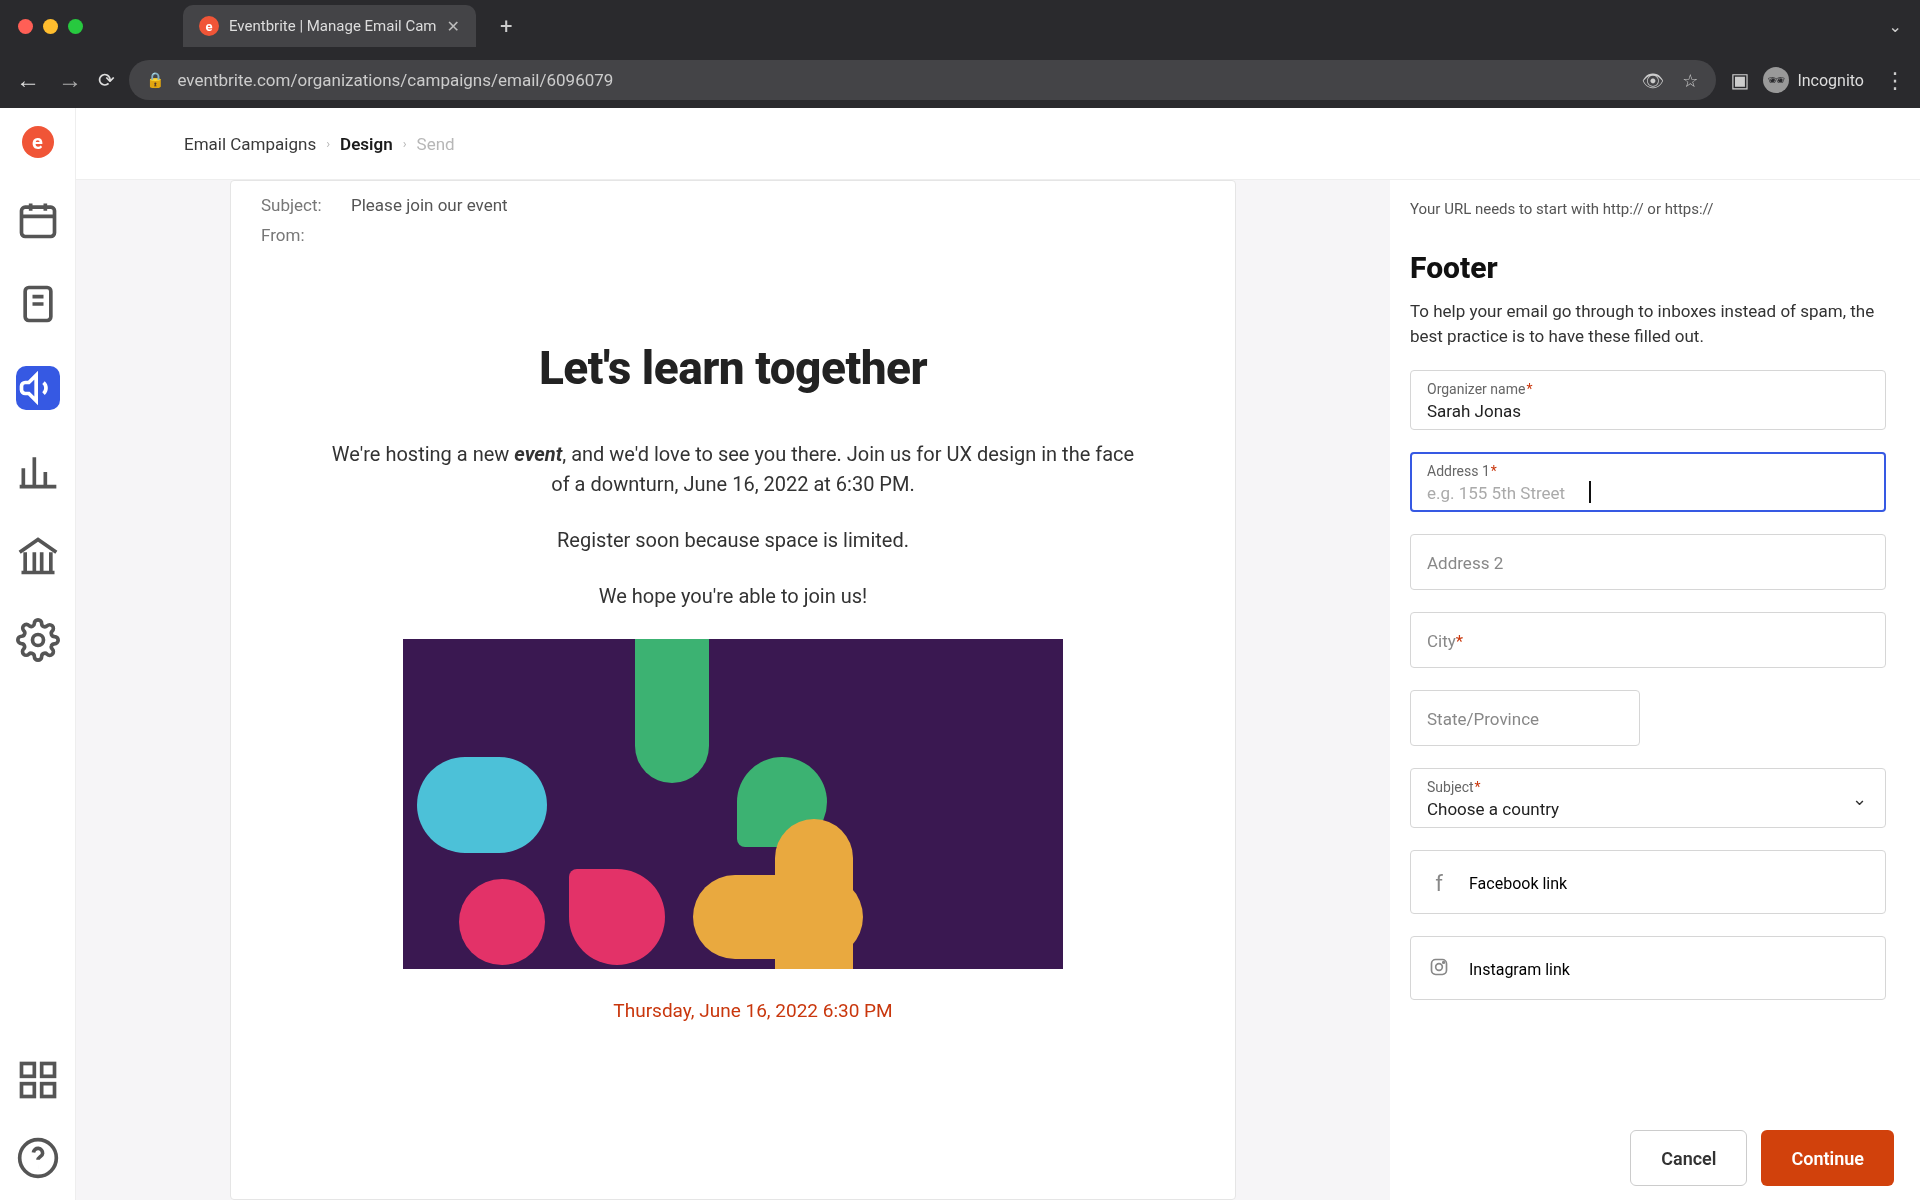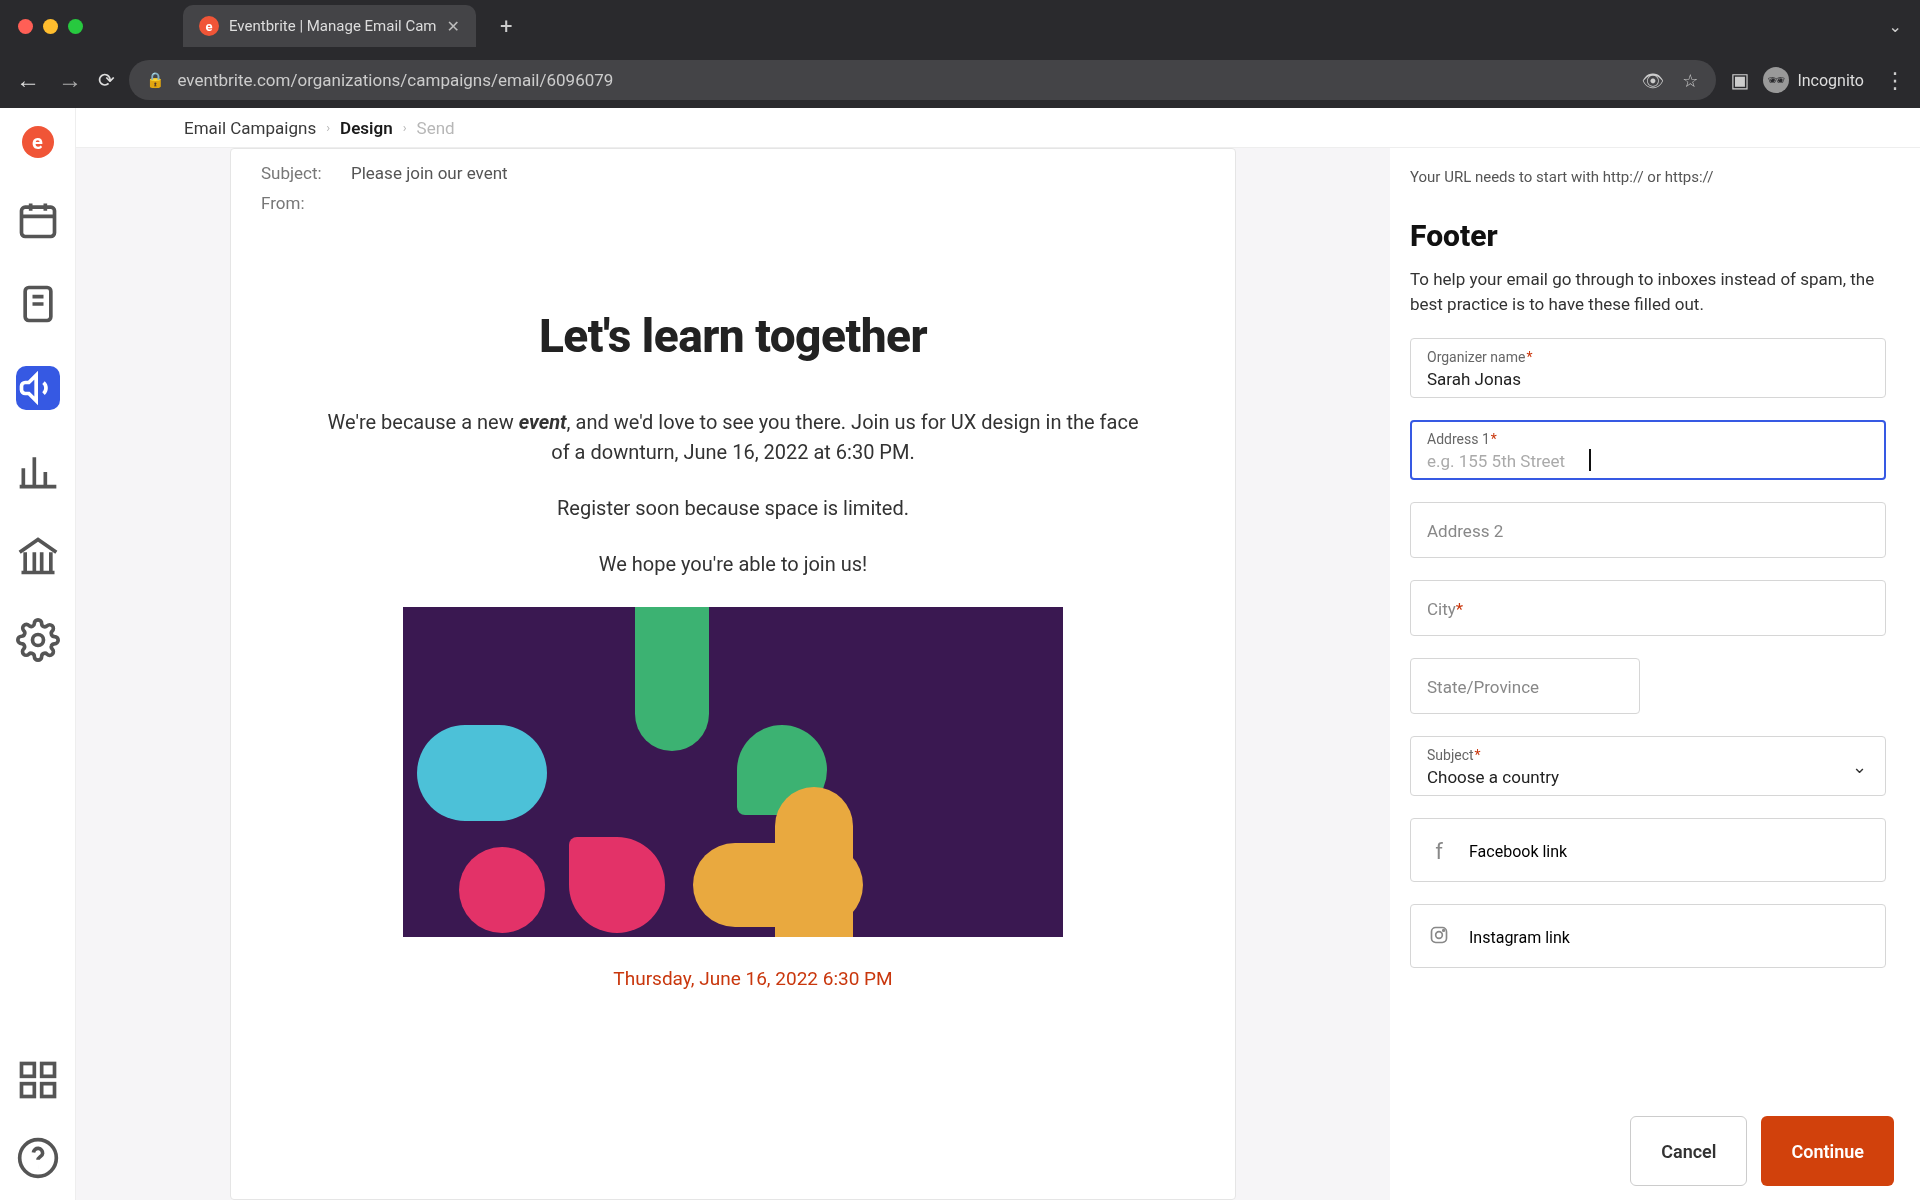--- a/index.html
+++ b/index.html
@@ -33,21 +33,21 @@
 
 
 .app { display: flex; height: calc(1200px - 108px); }
 .left-rail { width: 76px; background: #fff; border-right: 1px solid #eee; display: flex; flex-direction: column; align-items: center; padding-top: 18px; gap: 40px; }
 .rail-logo { width: 32px; height: 32px; background: #f05537; border-radius: 50%; display:flex; align-items:center; justify-content:center; color:#fff; font-weight:bold; font-size:20px;}
 .rail-item { width: 44px; height: 44px; border-radius: 10px; display:flex; align-items:center; justify-content:center; color:#555; }
 .rail-item.active { background: #3659e3; color: #fff; }
 .rail-bottom { margin-top: auto; margin-bottom: 20px; display:flex; flex-direction:column; gap:34px; align-items:center;}
 
 .main { flex: 1; display: flex; flex-direction: column; background: #fff; }
-.breadcrumb-bar { height: 40px; display:flex; align-items:center; padding-left: 108px; gap: 10px; font-size: 17px; border-bottom: 1px solid #eee;}
+.breadcrumb-bar { height: 72px; display:flex; align-items:center; padding-left: 108px; gap: 10px; font-size: 17px; border-bottom: 1px solid #eee;}
 .crumb { color: #3a3a3a; }
 .crumb.active { font-weight: 600; color:#1a1a1a;}
 .crumb.muted { color: #b7b7b7; }
 .crumb-sep { color: #b7b7b7; font-size: 13px; }
 
 .content-row { flex:1; display:flex; overflow:hidden; }
 .preview-col { flex:1; background:#f6f5f7; display:flex; justify-content:center; padding-top:0; overflow:hidden; }
 .email-card { width: 1006px; background:#fff; border:1px solid #e5e5e5; border-radius:4px; display:flex; flex-direction:column; }
 .email-hdr { padding: 14px 30px 4px; font-size:17px; color:#555; display:flex; gap:18px;}
 .email-hdr .lbl { color:#777; width:72px;}
@@ -80,21 +80,21 @@
 .fld input::placeholder { color:#aaa; }
 .fld.single { height:56px; display:flex; align-items:center;}
 .fld.single .lbl-inline { font-size:17px; color:#888;}
 .fld.select { display:flex; flex-direction:column; position:relative;}
 .fld.select .chev { position:absolute; right:18px; top:50%; transform:translateY(-50%); color:#333; font-size:18px;}
 .fld.half { width: 230px; }
 .fld.iconed { display:flex; align-items:center; gap:18px; height:64px;}
 .fld.iconed .soc-ic { color:#888; font-size:22px; width:24px; text-align:center;}
 
 .action-bar { position:absolute; bottom:14px; right:26px; display:flex; gap:14px;}
-.btn { height:70px; padding:16px 30px; border-radius:6px; font-size:18px; font-weight:600; display:flex; align-items:center; justify-content:center; cursor:pointer; border:none;}
+.btn { height:56px; padding:16px 30px; border-radius:6px; font-size:18px; font-weight:600; display:flex; align-items:center; justify-content:center; cursor:pointer; border:none;}
 .btn.secondary { background:#fff; border:1px solid #ccc; color:#333;}
 .btn.primary { background:#d1410c; color:#fff; }
 
 
 .text-caret-spot { position:relative; }
 .text-caret-spot::after { content:''; position:absolute; width:2px; height:22px; background:#111; top:2px; left:162px;}
 
 </style>
 </head>
 <body>
@@ -203,21 +203,21 @@
           <div class="email-hdr">
             <span class="lbl">Subject:</span>
             <span>Please join our event</span>
           </div>
           <div class="email-hdr" style="padding-top:6px; padding-bottom:16px;">
             <span class="lbl">From:</span>
           </div>
           <div class="email-body">
             <div class="hero-title">Let's learn together</div>
             <div class="body-p">
-              <span>We're because a new </span><strong><em>event</em></strong><span>, and we'd love to see you there. Join us for UX design in the face of a downturn, June 16, 2022 at 6:30 PM.</span>
+              <span>We're hosting a new </span><strong><em>event</em></strong><span>, and we'd love to see you there. Join us for UX design in the face of a downturn, June 16, 2022 at 6:30 PM.</span>
             </div>
             <div class="body-p">Register soon because space is limited.</div>
             <div class="body-p">We hope you're able to join us!</div>
             <div class="event-img-wrap">
               <div class="event-img">
                 <div class="shape s1"></div>
                 <div class="shape s2"></div>
                 <div class="shape s3"></div>
                 <div class="shape s4"></div>
                 <div class="shape s5"></div>

